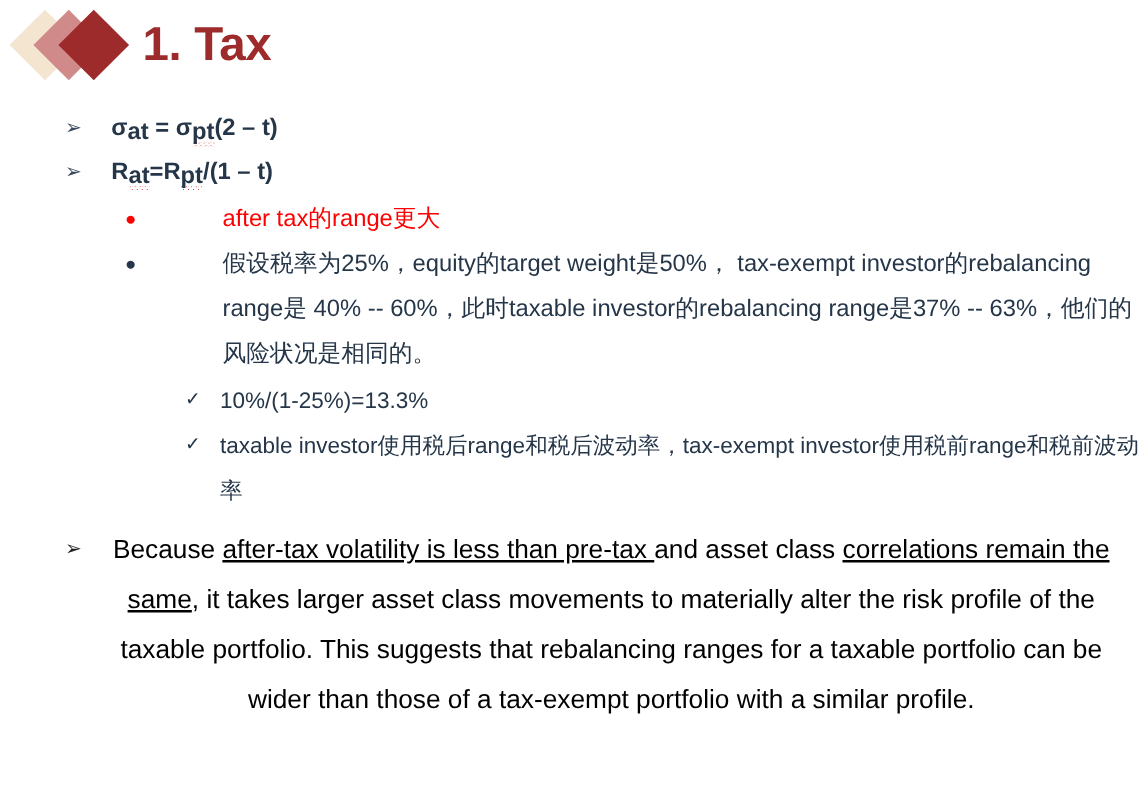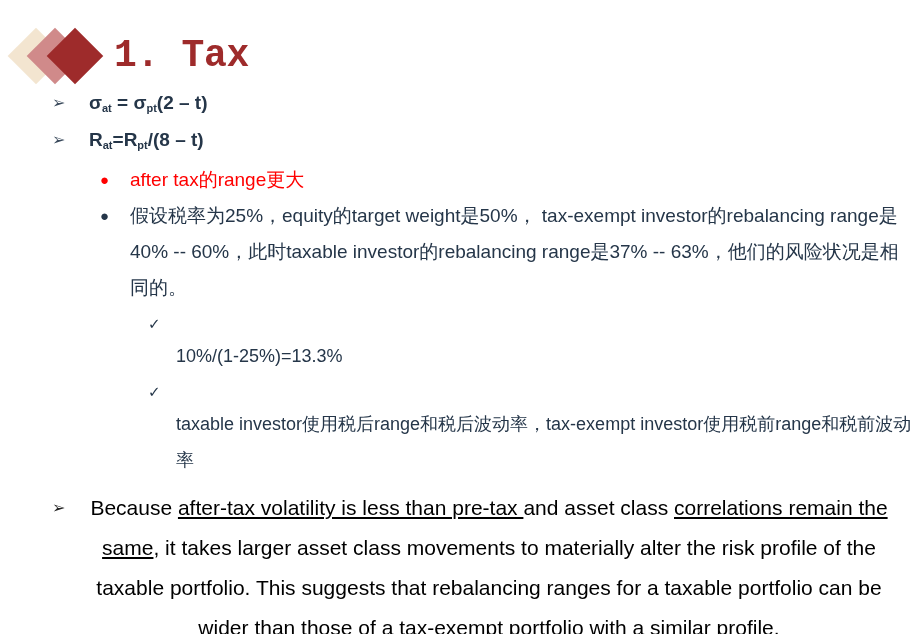--- a/index.html
+++ b/index.html
@@ -20,25 +20,24 @@
     left: 0; top: 0;
     width: 917px;
     height: 634px;
     background: #ffffff;
   }
 
   
   .title-row {
     position: absolute;
     left: 0px;
-    top: 20px;
+    top: 0;
     height: 72px;
     display: flex;
     align-items: center;
-    font-family: Liberation Mono, monospace;
   }
   .diamonds {
     position: relative;
     width: 98px;
     height: 64px;
     margin-left: 14px;
     flex: 0 0 auto;
   }
   .dia {
     position: absolute;
@@ -90,21 +89,21 @@
     line-height: 30px;
   }
   .lvl1-formula .bullet {
     width: 37px;
     font-size: 16px;
     color: #3a4a5c;
     font-weight: normal;
     line-height: 30px;
   }
   .sub {
-    font-size: 11px;
+    font-size: 19px;
     vertical-align: -3px;
     font-weight: bold;
   }
   .squig {
     background-repeat: repeat-x;
     background-position: 0 100%;
     background-size: 4px 3px;
     background-image: linear-gradient(45deg, transparent 45%, #e03a3a 45%, #e03a3a 55%, transparent 55%);
     padding-bottom: 1px;
     margin-top: 28px;
@@ -116,35 +115,35 @@
     color: #253649;
     font-size: 19px;
     line-height: 36px;
   }
   .lvl2 .bullet {
     width: 30px;
     font-size: 15px;
     line-height: 36px;
   }
   .lvl2.red, .lvl2.red .bullet { color: #ff0000; }
-  .lvl2 .text { max-width: 790px; }
+  .lvl2 .text { max-width: 790px; margin-left: 48px; }
 
   
   .lvl3 {
     margin-left: 148px;
     color: #253649;
     font-size: 18px;
     line-height: 36px;
   }
   .lvl3 .bullet {
     width: 28px;
     font-size: 15px;
     line-height: 36px;
   }
-  .lvl3 .text { max-width: 745px; margin-top: 32px; }
+  .lvl3 .text { max-width: 745px; }
 
   
   .para {
     margin-left: 52px;
     margin-top: 10px;
     color: #000000;
     font-size: 21px;
     line-height: 40px;
   }
   .para .bullet {
@@ -175,21 +174,21 @@
 
   <div class="body">
 
     <div class="line lvl1-formula">
       <span class="bullet">➢</span>
       <span class="text"><span>σ</span><span class="sub">at</span><span> = </span><span>σ</span><span class="sub squig">pt</span><span>(2 – t)</span></span>
     </div>
 
     <div class="line lvl1-formula">
       <span class="bullet">➢</span>
-      <span class="text"><span>R</span><span class="sub squig">at</span><span>=</span><span>R</span><span class="sub squig">pt</span><span>/(8 – t)</span></span>
+      <span class="text"><span>R</span><span class="sub squig">at</span><span>=</span><span>R</span><span class="sub squig">pt</span><span>/(1 – t)</span></span>
     </div>
 
     <div class="line lvl2 red">
       <span class="bullet">●</span>
       <span class="text">after tax的range更大</span>
     </div>
 
     <div class="line lvl2">
       <span class="bullet">●</span>
       <span class="text">假设税率为25%，equity的target weight是50%， tax-exempt investor的rebalancing range是 40% -- 60%，此时taxable investor的rebalancing range是37% -- 63%，他们的风险状况是相同的。</span>

